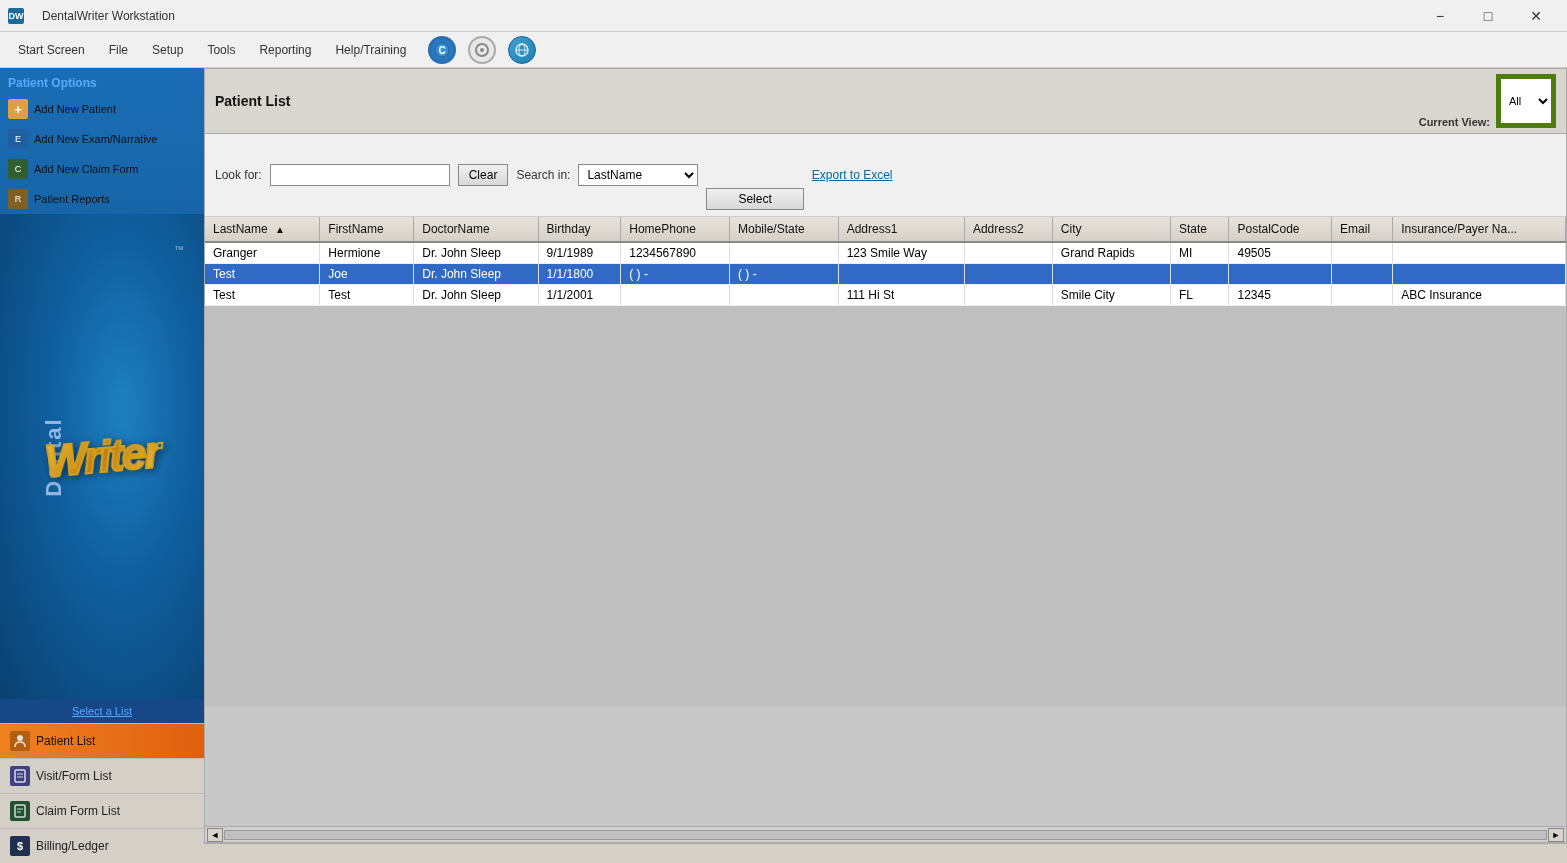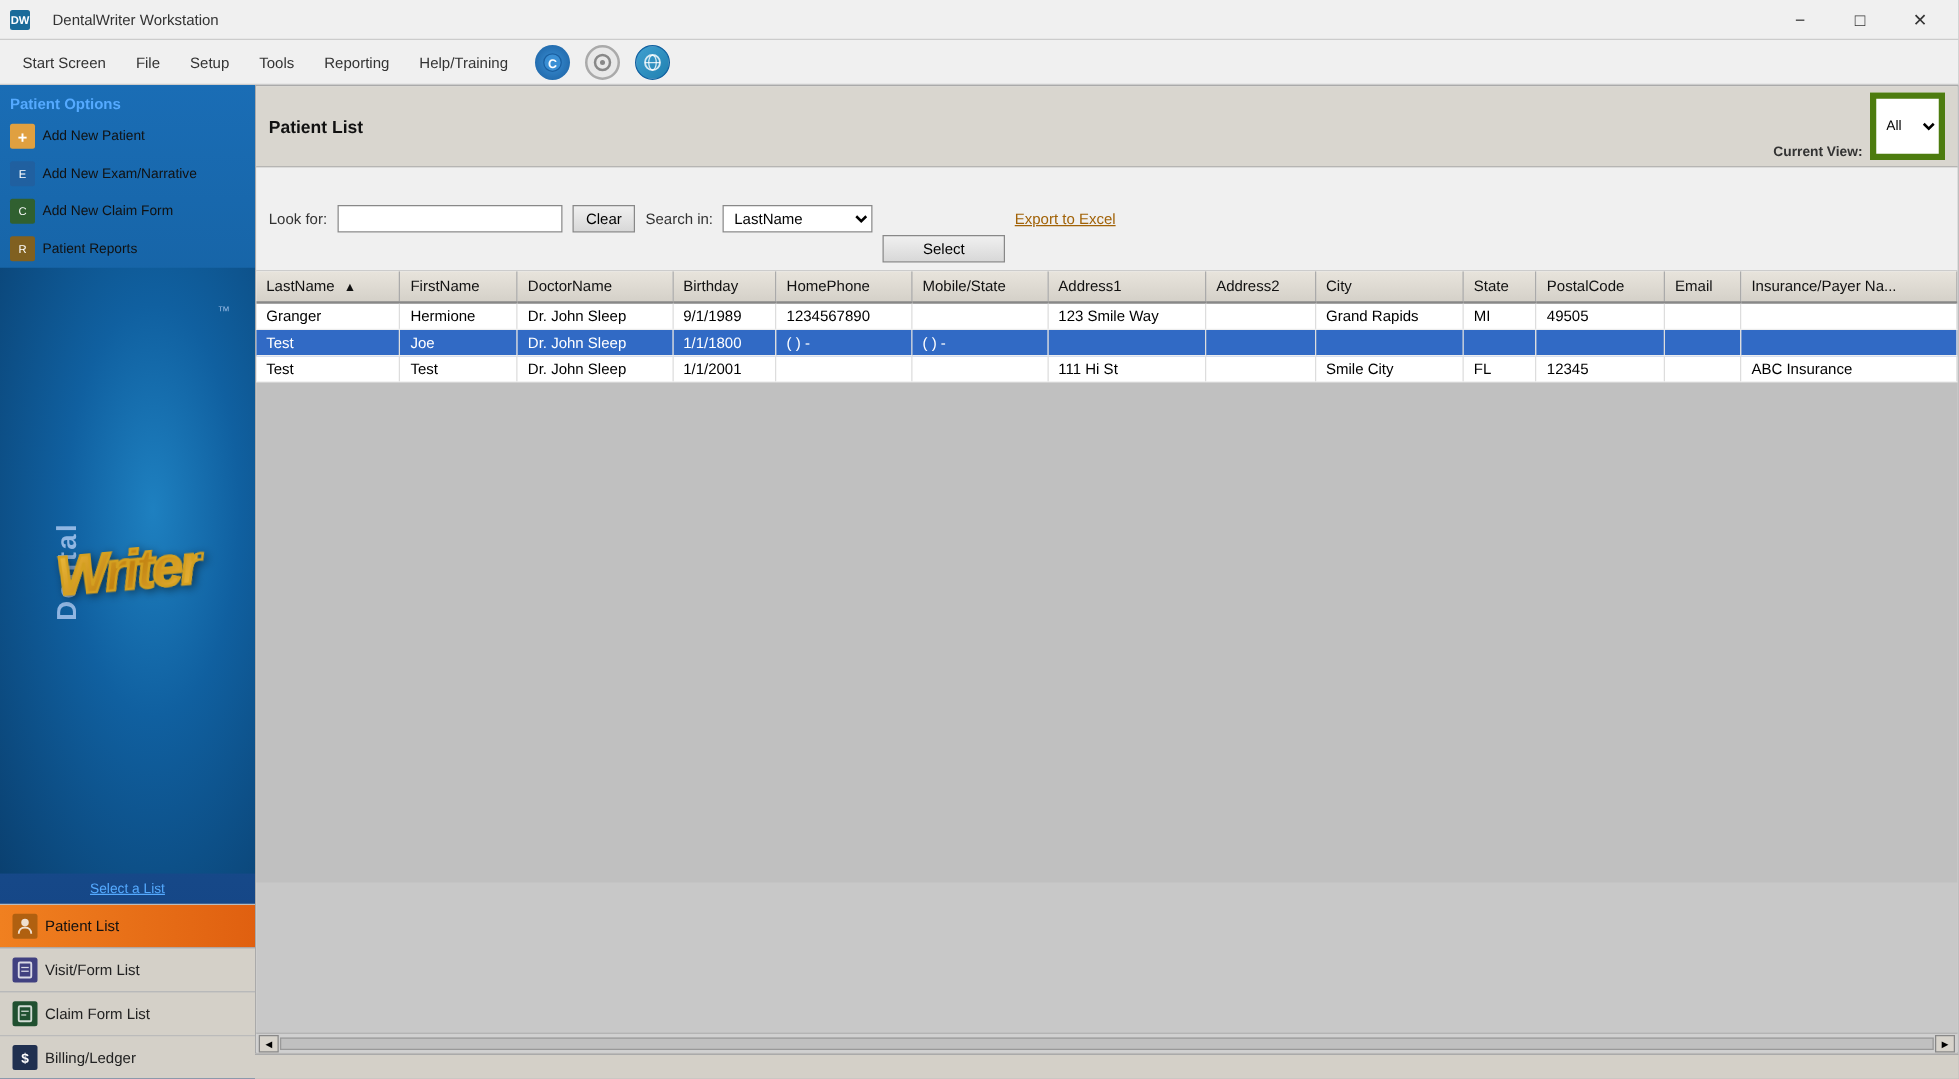--- a/index.html
+++ b/index.html
@@ -233,21 +233,21 @@
     .select-btn {
       border: 1px solid #888;
       background: linear-gradient(180deg, #f0f0f0, #d8d8d8);
       padding: 2px 31px;
       font-size: 12px;
       cursor: pointer;
       height: 22px;
       margin-top: 48px;
     }
     .export-link {
-      color: #a16207;
+      color: #0369a1;
       text-decoration: underline;
       cursor: pointer;
       font-size: 12px;
     }
 
     
     .patient-table-wrap {
       flex: 1;
       overflow-x: auto;
       overflow-y: auto;

